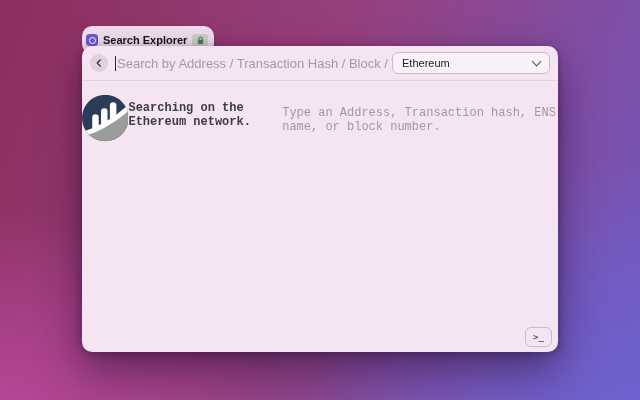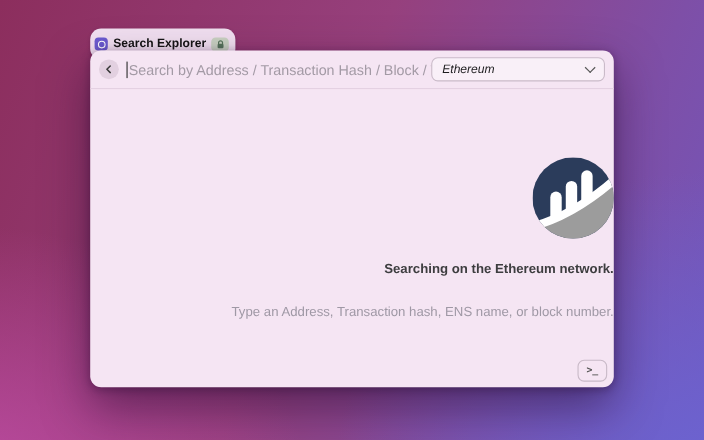--- a/index.html
+++ b/index.html
@@ -48,28 +48,28 @@
   .caret{width:1px;height:15px;background:#2a2a2a;margin-left:7px;flex:none;}
   .search-input{
     flex:1;border:0;outline:0;background:transparent;
     font-family:"Liberation Sans",sans-serif;font-size:13px;color:#222;
     padding:0;margin-left:1px;min-width:0;
   }
   .search-input::placeholder{color:#a39aa5;}
   .network{
     width:158px;height:22px;flex:none;border:1px solid #cabbc9;border-radius:6px;
     background:#f9f0f8;display:flex;align-items:center;justify-content:space-between;
-    padding:0 9px;font-size:11px;color:#1d1d1f;cursor:pointer;box-sizing:border-box;font-style:italic;
+    padding:0 9px;font-size:11px;color:#1d1d1f;cursor:pointer;box-sizing:border-box;
   }
   .chev-down{
     width:6px;height:6px;border-right:1.5px solid #555;border-bottom:1.5px solid #555;
     transform:rotate(45deg);margin-top:-3px;flex:none;
   }
 
-  .main{flex:1;display:flex;flex-direction:column;align-items:flex-end;justify-content:center;}
+  .main{flex:1;display:flex;flex-direction:row;align-items:flex-start;justify-content:center;font-family:Liberation Mono, monospace;}
   .logo{width:74px;height:74px;}
   .title{margin-top:20px;font-size:12px;font-weight:700;color:#3d3d3f;}
   .subtitle{margin-top:25px;font-size:12px;color:#9f98a5;}
 
   .terminal-btn{
     position:absolute;right:6px;bottom:5px;width:27px;height:20px;
     border:1px solid #c8b9c7;border-radius:6px;background:transparent;
     display:flex;align-items:center;justify-content:center;
     font-family:"DejaVu Sans Mono",monospace;font-size:9px;font-weight:700;color:#555;
     cursor:pointer;padding:0;

